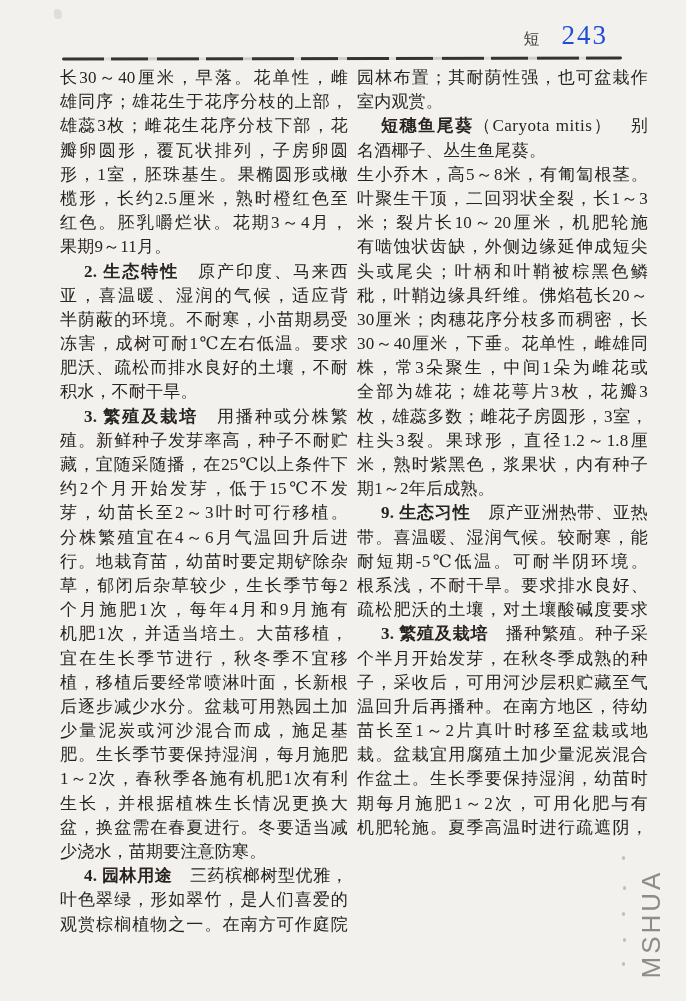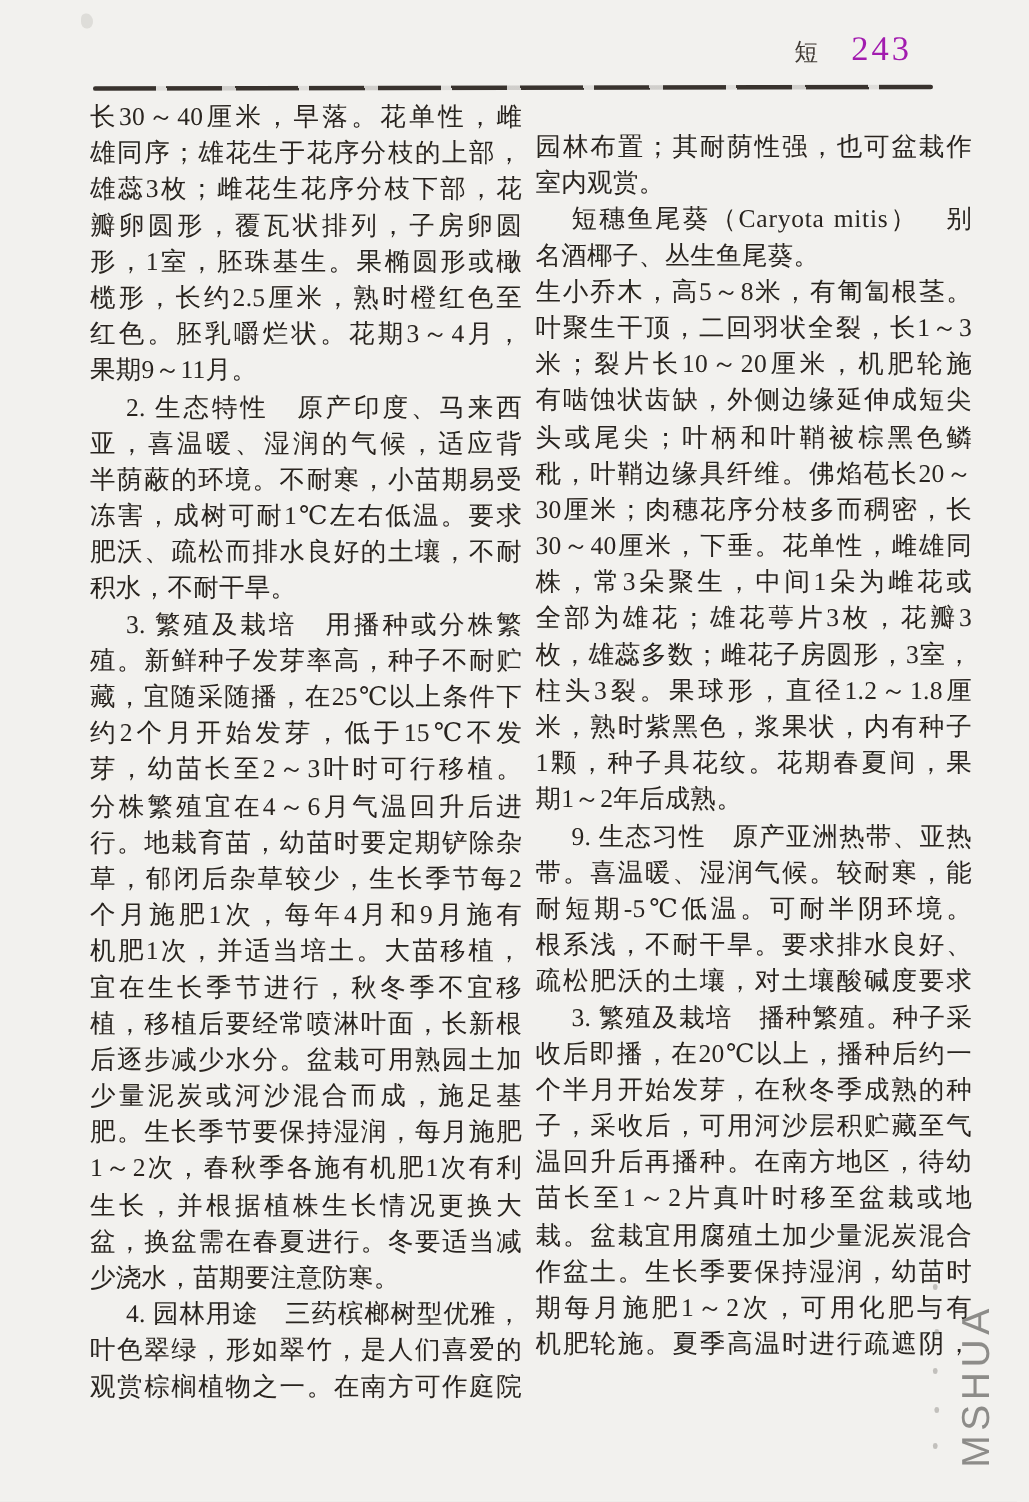--- a/index.html
+++ b/index.html
@@ -5,42 +5,42 @@
   html,body { margin:0; padding:0; background:#e9e8e6; }
   .page {
     position:relative; width:686px; height:1001px; margin:0 auto;
     background:#f2f1ee; overflow:hidden;
     font-family:"Liberation Serif","DejaVu Serif",serif;
     color:#29241f;
   }
   
   .running-head { position:absolute; top:20px; right:78px; display:flex; align-items:baseline; gap:22px; }
   .section-char { font-size:16px; color:#413b35; }
-  .page-number { font-size:23px; letter-spacing:2px; color:#a21caf; }
+  .page-number { font-size:27px; letter-spacing:2px; color:#1d4ed8; }
   
   .head-rule {
     position:absolute; left:62px; top:57px; width:560px; height:3px;
     background:repeating-linear-gradient(90deg,
       #39332e 0 42px, rgba(57,51,46,0.10) 42px 49px,
       #39332e 49px 86px, rgba(57,51,46,0.18) 86px 95px);
     transform:rotate(-0.12deg);
     border-radius:2px;
   }
   
   .col { position:absolute; top:66px; font-size:17px; }
   .col-left  { left:60px;  width:288px; }
-  .col-right { left:357px; width:291px;margin-top:20px; }
+  .col-right { left:357px; width:291px; }
   .line {
     line-height:24.2px; height:24.2px; overflow:hidden;
     text-align:justify; text-align-last:justify;
     letter-spacing:0.2px;
   }
   .line.end { text-align-last:left; }
   .line.indent { padding-left:24px; }
-  .bold { font-weight:normal; }
+  .bold { font-weight:bold; }
   .italic { letter-spacing:0.5px; }
   
   .watermark {
     position:absolute; left:651px; top:924px;
     transform:translate(-50%,-50%) rotate(-90deg);
     font-family:"Liberation Sans","DejaVu Sans",sans-serif;
     font-size:26px; letter-spacing:3px; color:#8d8c89; white-space:nowrap;
   }
   
   .margin-dots span {
@@ -114,29 +114,27 @@
       <div class="line"><span>有啮蚀状齿缺，外侧边缘延伸成短尖</span></div>
       <div class="line"><span>头或尾尖；叶柄和叶鞘被棕黑色鳞</span></div>
       <div class="line"><span>秕，叶鞘边缘具纤维。佛焰苞长20～</span></div>
       <div class="line"><span>30厘米；肉穗花序分枝多而稠密，长</span></div>
       <div class="line"><span>30～40厘米，下垂。花单性，雌雄同</span></div>
       <div class="line"><span>株，常3朵聚生，中间1朵为雌花或</span></div>
       <div class="line"><span>全部为雄花；雄花萼片3枚，花瓣3</span></div>
       <div class="line"><span>枚，雄蕊多数；雌花子房圆形，3室，</span></div>
       <div class="line"><span>柱头3裂。果球形，直径1.2～1.8厘</span></div>
       <div class="line"><span>米，熟时紫黑色，浆果状，内有种子</span></div>
-      <div class="line"><span>1颗，种子具花纹。花期春夏间，果</span></div>
       <div class="line end"><span>期1～2年后成熟。</span></div>
       <div class="line indent"><span class="bold">9. 生态习性</span><span>　原产亚洲热带、亚热</span></div>
       <div class="line"><span>带。喜温暖、湿润气候。较耐寒，能</span></div>
       <div class="line"><span>耐短期-5℃低温。可耐半阴环境。</span></div>
       <div class="line"><span>根系浅，不耐干旱。要求排水良好、</span></div>
       <div class="line"><span>疏松肥沃的土壤，对土壤酸碱度要求</span></div>
       <div class="line indent"><span class="bold">3. 繁殖及栽培</span><span>　播种繁殖。种子采</span></div>
-      <div class="line"><span>收后即播，在20℃以上，播种后约一</span></div>
       <div class="line"><span>个半月开始发芽，在秋冬季成熟的种</span></div>
       <div class="line"><span>子，采收后，可用河沙层积贮藏至气</span></div>
       <div class="line"><span>温回升后再播种。在南方地区，待幼</span></div>
       <div class="line"><span>苗长至1～2片真叶时移至盆栽或地</span></div>
       <div class="line"><span>栽。盆栽宜用腐殖土加少量泥炭混合</span></div>
       <div class="line"><span>作盆土。生长季要保持湿润，幼苗时</span></div>
       <div class="line"><span>期每月施肥1～2次，可用化肥与有</span></div>
       <div class="line"><span>机肥轮施。夏季高温时进行疏遮阴，</span></div>
     </div>
 

